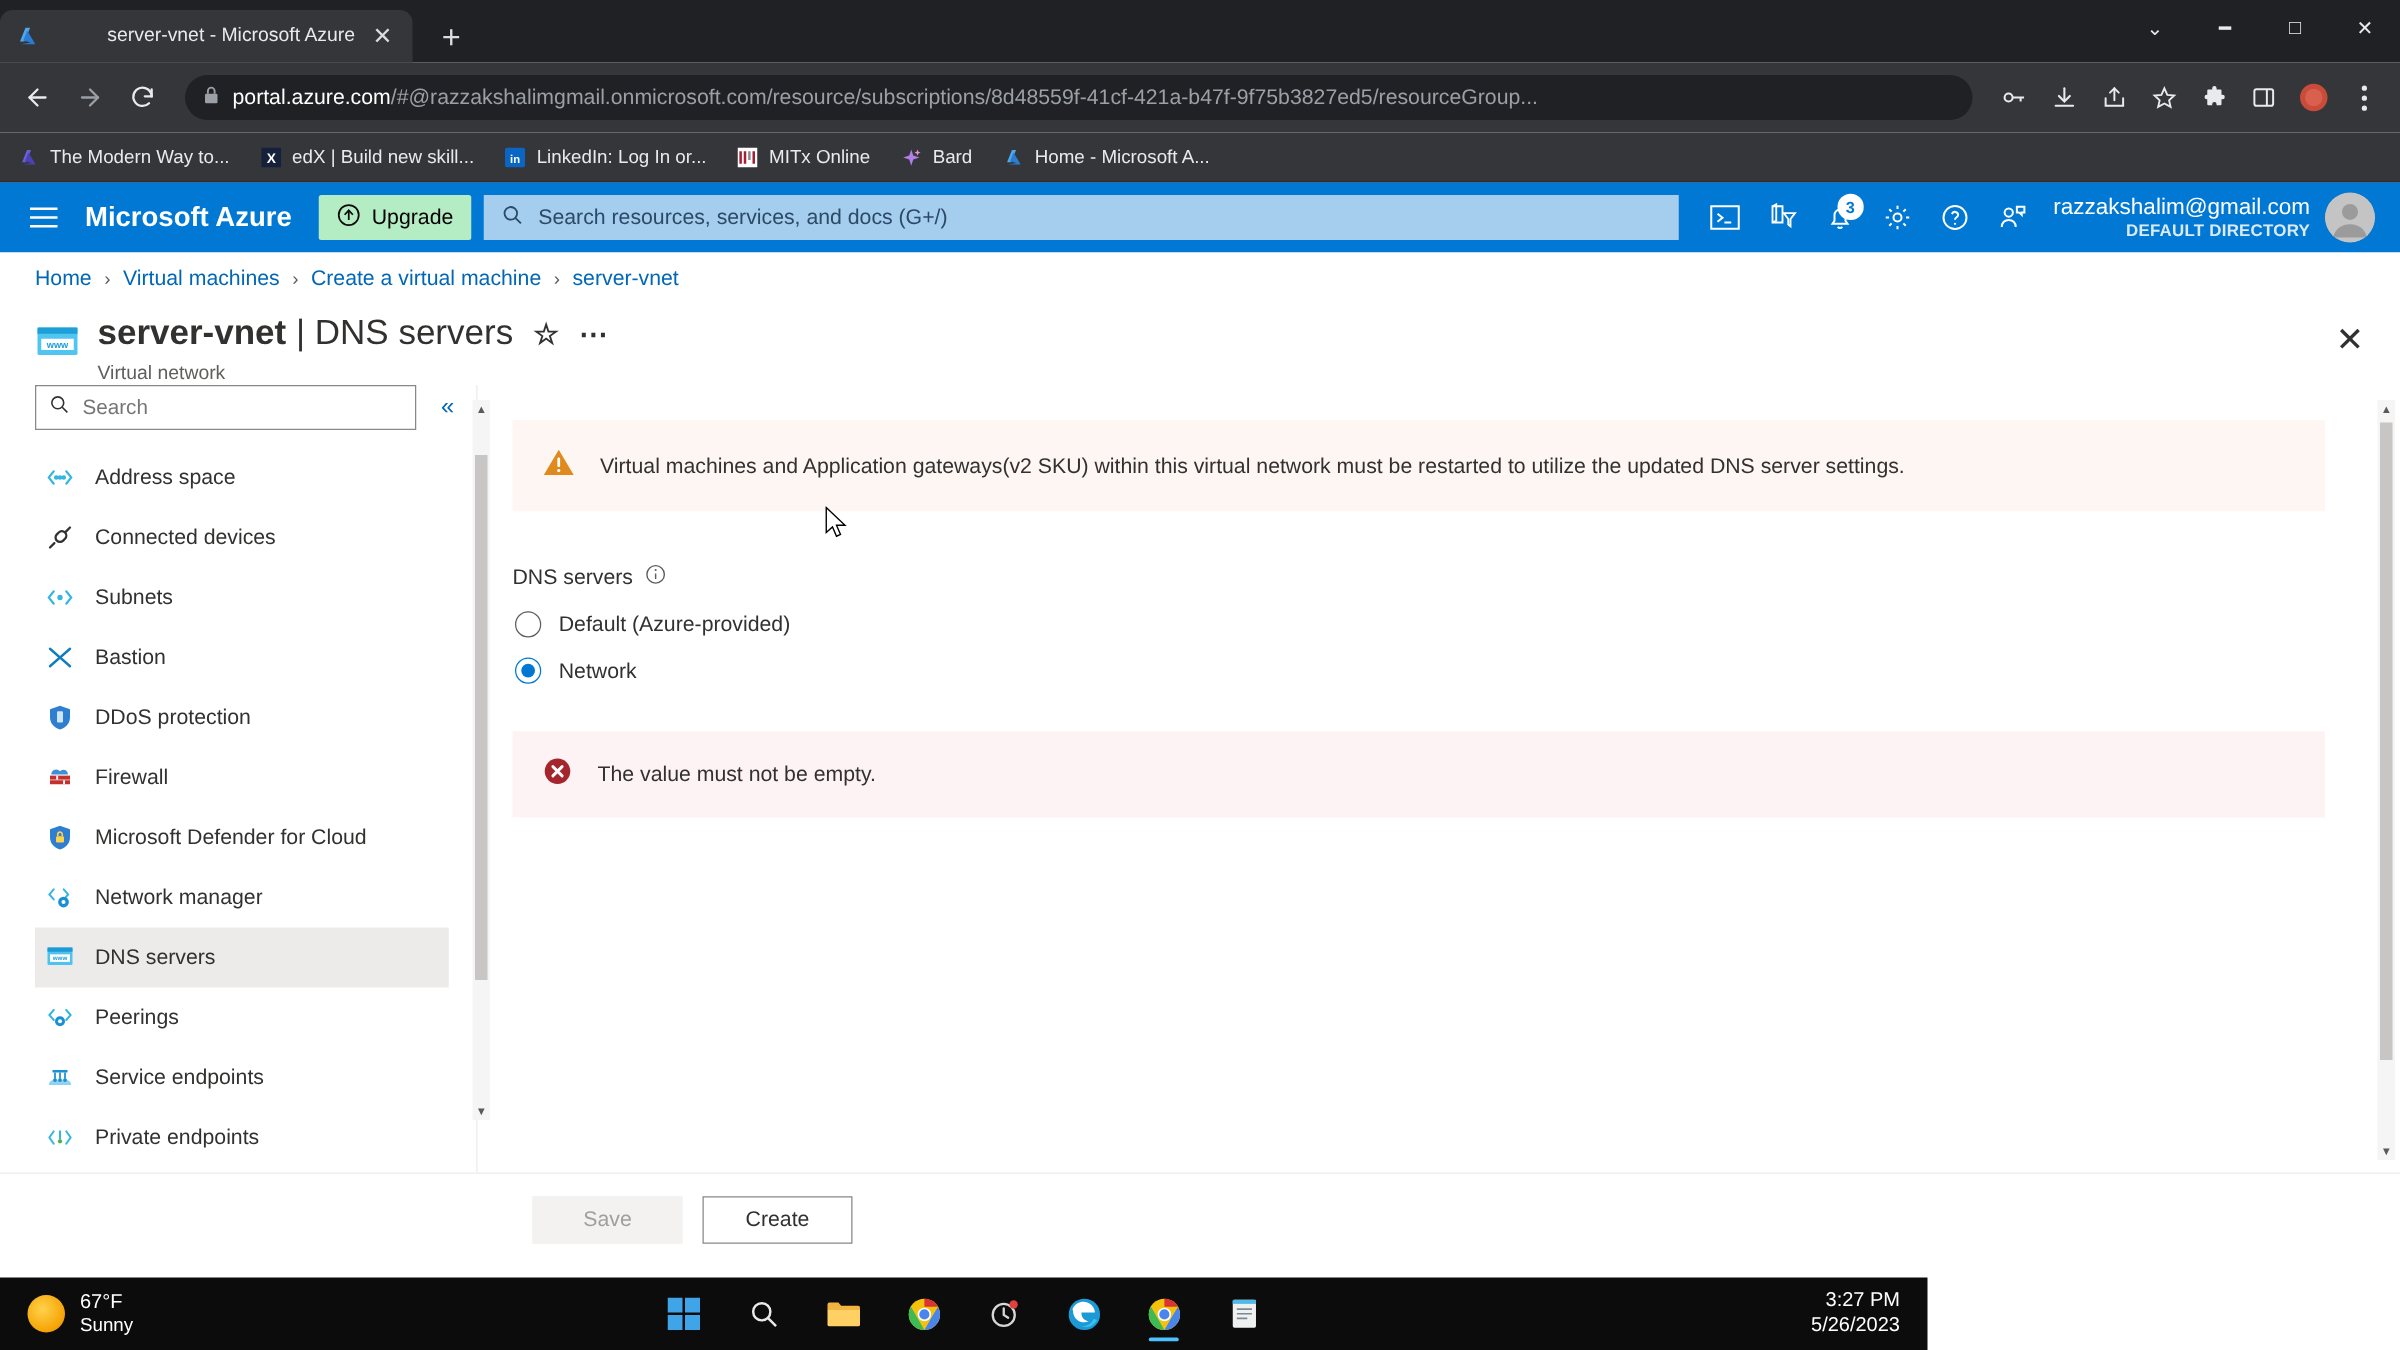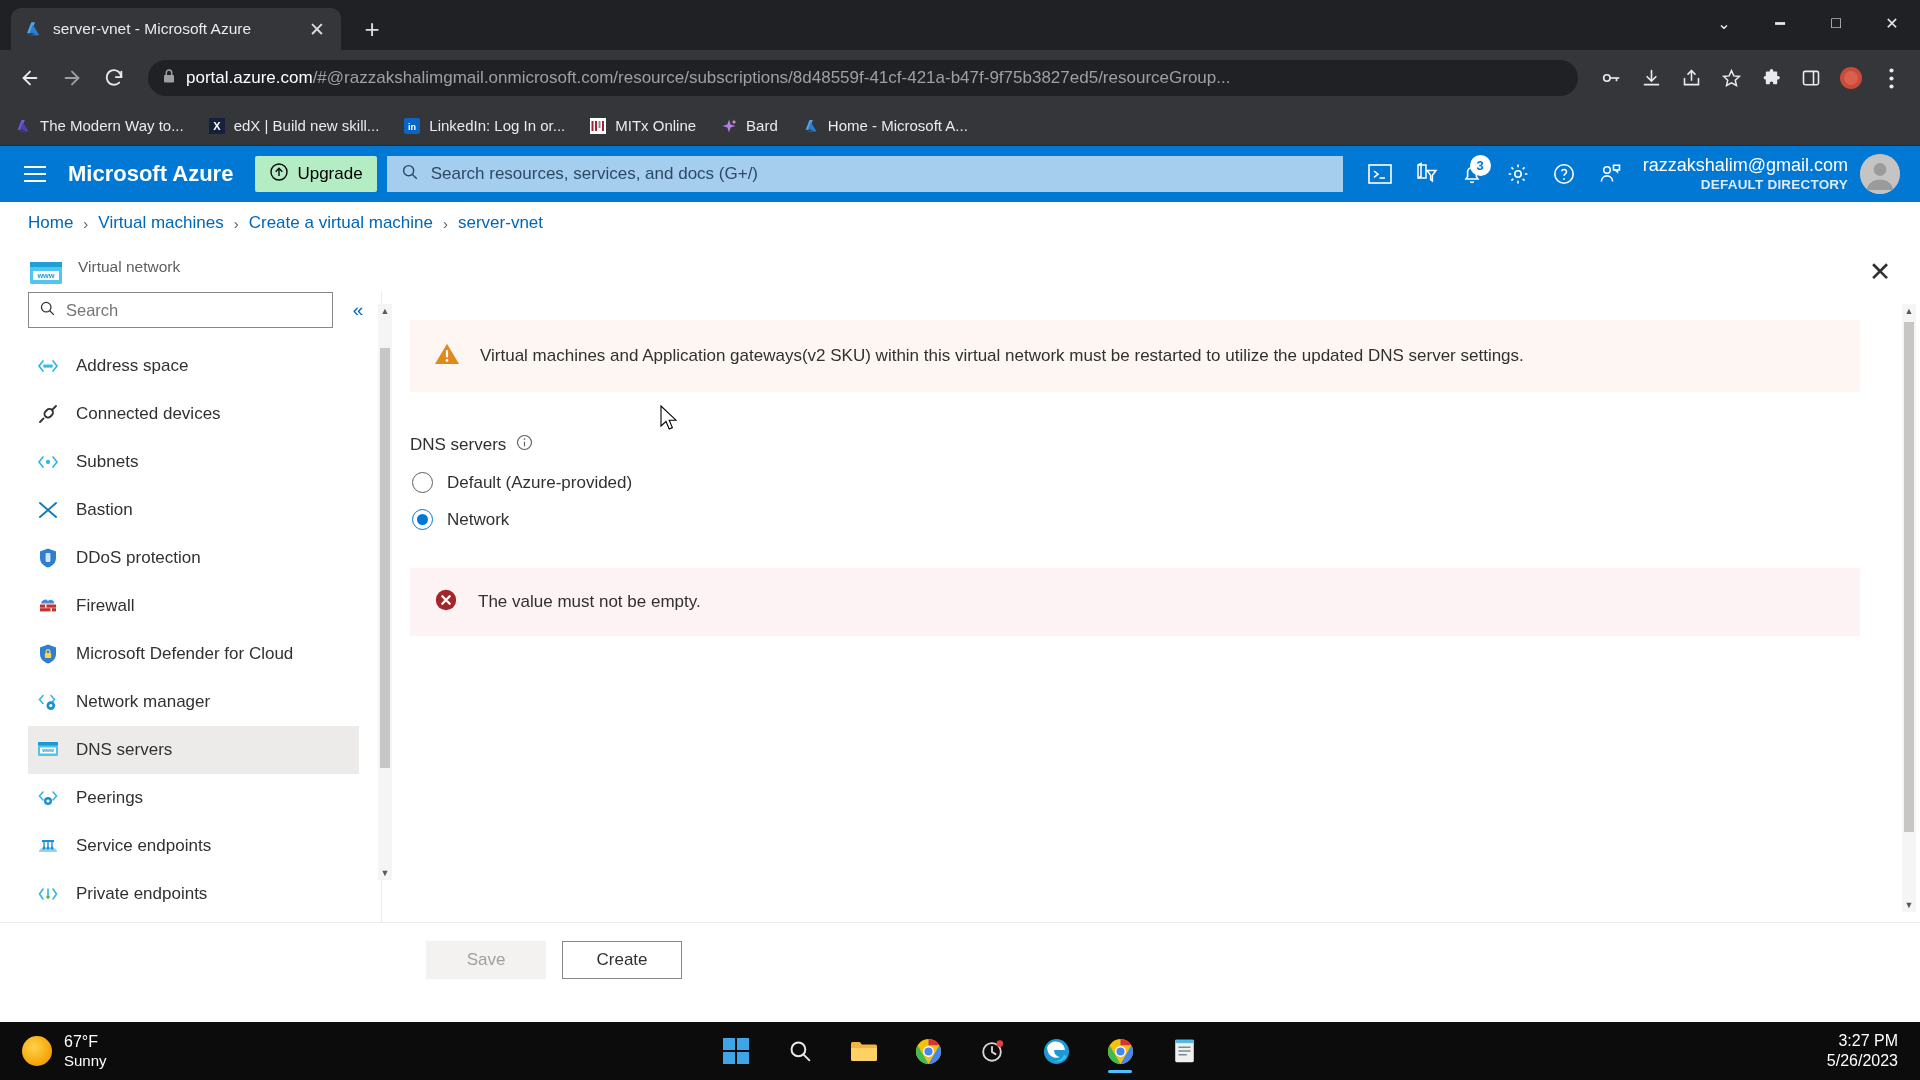--- a/index.html
+++ b/index.html
@@ -8,21 +8,21 @@
     font-family: "Liberation Sans", sans-serif;
     overflow: hidden;
     background: #fff;
   }
 
   
   #browser { width: 1920px; height: 1080px; position: relative; background:#fff; }
 
   .chrome-tabstrip {
     height: 50px; background: #202124; display: flex; align-items: flex-end;
-    padding-left: 11px; position: relative;
+    padding-left: 0; position: relative; text-align: right;
   }
   .tab {
     height: 42px; width: 330px; background: #35363a; border-radius: 10px 10px 0 0;
     display: flex; align-items: center; padding: 0 12px; gap: 10px;
   }
   .tab-favicon { width: 20px; height: 20px; flex: none; display:flex; align-items:center; justify-content:center;}
   .tab-title {
     color: #e8eaed; font-size: 15.5px; white-space: nowrap; overflow: hidden;
     text-overflow: ellipsis; flex: 1;
   }
@@ -245,21 +245,21 @@
   .btn {
     height: 38px; min-width: 120px; padding: 0 22px; font-size: 17px;
     display: flex; align-items: center; justify-content: center;
     font-family: "Liberation Sans", sans-serif;
   }
   .btn-primary-disabled { background: #f3f2f1; color: #a19f9d; border: 1px solid #f3f2f1; }
   .btn-secondary { background: #fff; color: #323130; border: 1px solid #8a8886; }
 
   
   .taskbar {
-    position: absolute; left: 0; bottom: 0; width: 1920px; height: 58px;
+    position: absolute; left: 0; bottom: 0; width: 1542px; height: 58px;
     background: #0c0c0c; display: flex; align-items: center; color: #fff;
   }
   .tb-weather { display: flex; align-items: center; gap: 12px; padding-left: 22px; }
   .tb-weather .sun {
     width: 30px; height: 30px; border-radius: 50%;
     background: radial-gradient(circle at 40% 38%, #ffd24a 0%, #f6a609 65%, #e08b00 100%);
   }
   .tb-weather .wtxt { line-height: 1.2; }
   .tb-weather .t1 { font-size: 16px; }
   .tb-weather .t2 { font-size: 15px; }
@@ -541,20 +541,21 @@
   <div class="blade-title">
     <div class="blade-icon">
       <svg width="34" height="30" viewBox="0 0 34 30">
           <rect x="1" y="3" width="32" height="22" rx="1.5" fill="#50c5f0"></rect>
           <rect x="1" y="3" width="32" height="5" fill="#1f9fd8"></rect>
           <rect x="4" y="12" width="26" height="9" fill="#fff"></rect>
           <text x="17" y="19.4" font-size="7.4" fill="#1f9fd8" text-anchor="middle" font-family="Liberation Sans, sans-serif" font-weight="700">www</text>
         </svg>
     </div>
     <div class="blade-head-text">
+      <h1><span>server-vnet</span> <span class="thin">|</span> <span class="thin">DNS servers</span><span class="blade-star">☆</span><span class="blade-dots">⋯</span></h1>
       <div class="blade-sub">Virtual network</div>
     </div>
     <div class="blade-close">✕</div>
   </div>
 
   <div class="blade-body">
 
     <div class="side">
       <div class="side-search-row">
         <div class="side-search">

